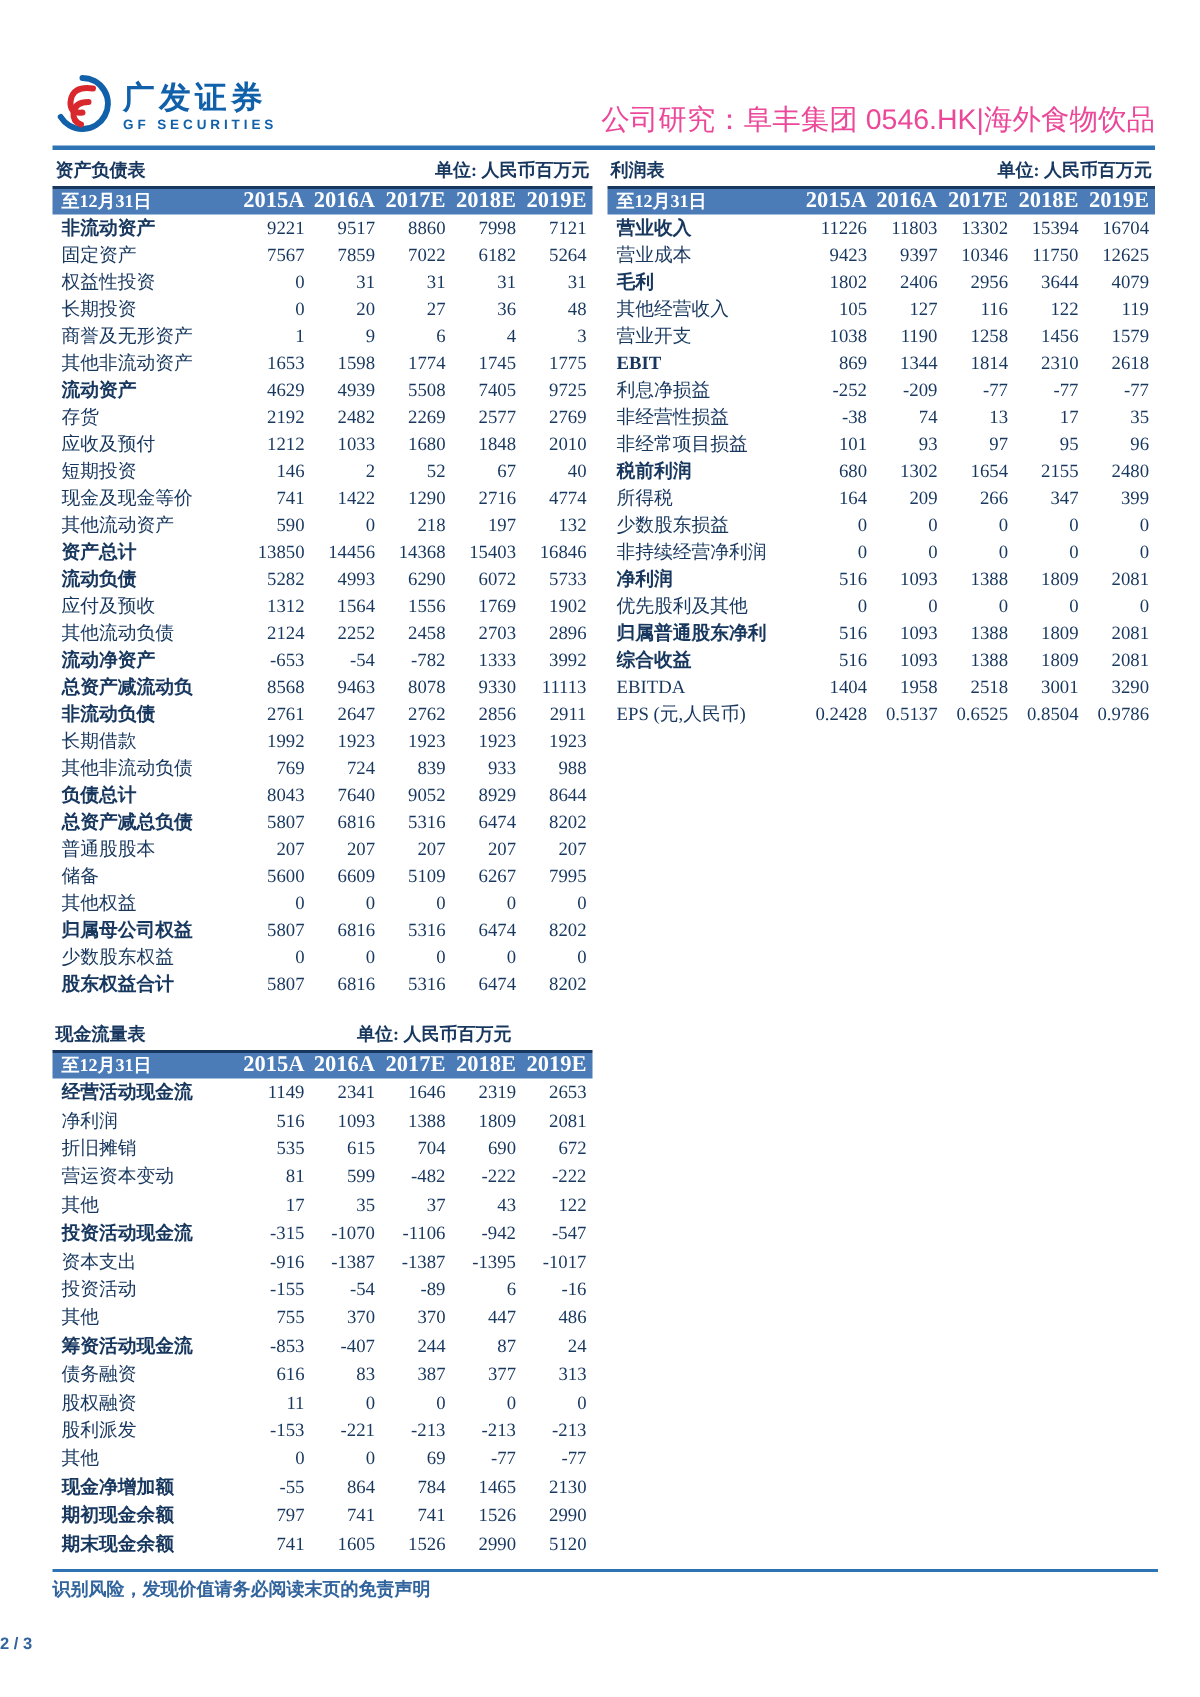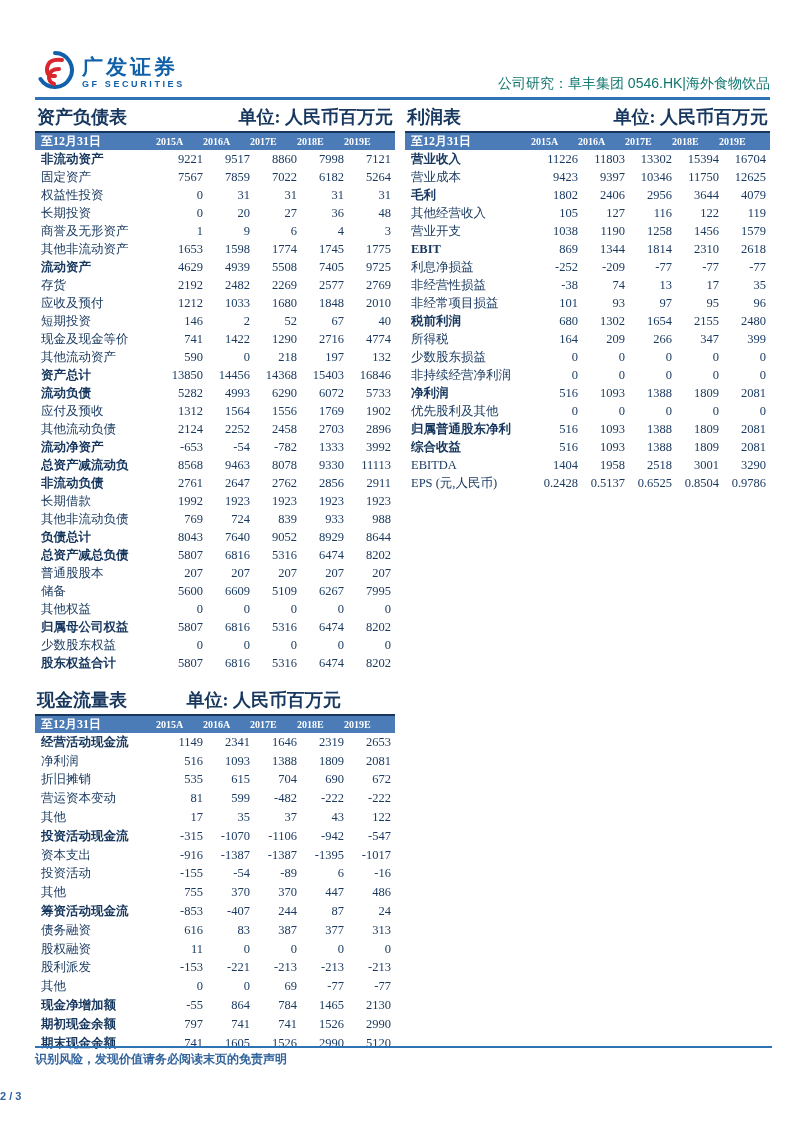--- a/index.html
+++ b/index.html
@@ -6,34 +6,34 @@
   html,body { width:800px; height:1131px; background:#ffffff; overflow:hidden;
     font-family:"Liberation Serif", serif; color:#17375e; position:relative; }
   .page { padding:50px 30px 0 35px; }
 
   
   .top-header { display:flex; justify-content:space-between; align-items:flex-end; height:44px; }
   .logo { display:flex; align-items:center; gap:7px; }
   .logo-text { display:flex; flex-direction:column; line-height:1; }
   .logo-cn { font-size:21px; font-weight:bold; color:#1060aa; letter-spacing:3px; font-family:"Liberation Sans", sans-serif; }
   .logo-en { font-size:9px; font-weight:bold; color:#1060aa; letter-spacing:2.6px; margin-top:3px; font-family:"Liberation Sans", sans-serif; }
-  .research-line { font-size:14px; color:#0f766e; font-family:"Liberation Sans", sans-serif; padding-bottom:1px; }
+  .research-line { font-size:19px; color:#ec4899; font-family:"Liberation Sans", sans-serif; padding-bottom:1px; }
   .top-rule { height:3px; background:#2e74b5; margin-top:3px; }
 
   
   .cols { display:flex; gap:10px; margin-top:5px; }
   .col-left  { width:360px; }
   .col-right { width:365px; }
   .table-title { display:flex; justify-content:space-between; align-items:flex-end;
-    font-size:18px; font-weight:bold; color:#17375e; padding:0 2px 2px 2px;
+    font-size:12px; font-weight:bold; color:#17375e; padding:0 2px 2px 2px;
     border-bottom:2px solid #17375e; }
   .thead { display:flex; align-items:center; background:#4b7cb8; color:#ffffff;
     font-weight:bold; height:17px; padding:0 4px 0 6px; }
   .thead .thlabel { flex:1; font-size:12px; }
-  .thead .thyear  { width:47px; font-size:10px; }
+  .thead .thyear  { width:47px; text-align:right; font-size:15px; }
   .trow { display:flex; align-items:center; height:18px; font-size:12.5px; padding:0 4px 0 6px; }
   .trow .tlabel { flex:1; white-space:nowrap; overflow:hidden; }
   .trow.bold .tlabel { font-weight:bold; }
   .trow .tval { width:47px; text-align:right; white-space:nowrap; }
 
   .cashflow { width:360px; margin-top:16px; }
   .cashflow .unit-pad { padding-right:52px; }
   .cashflow .trow { height:18.8px; }
 
   

